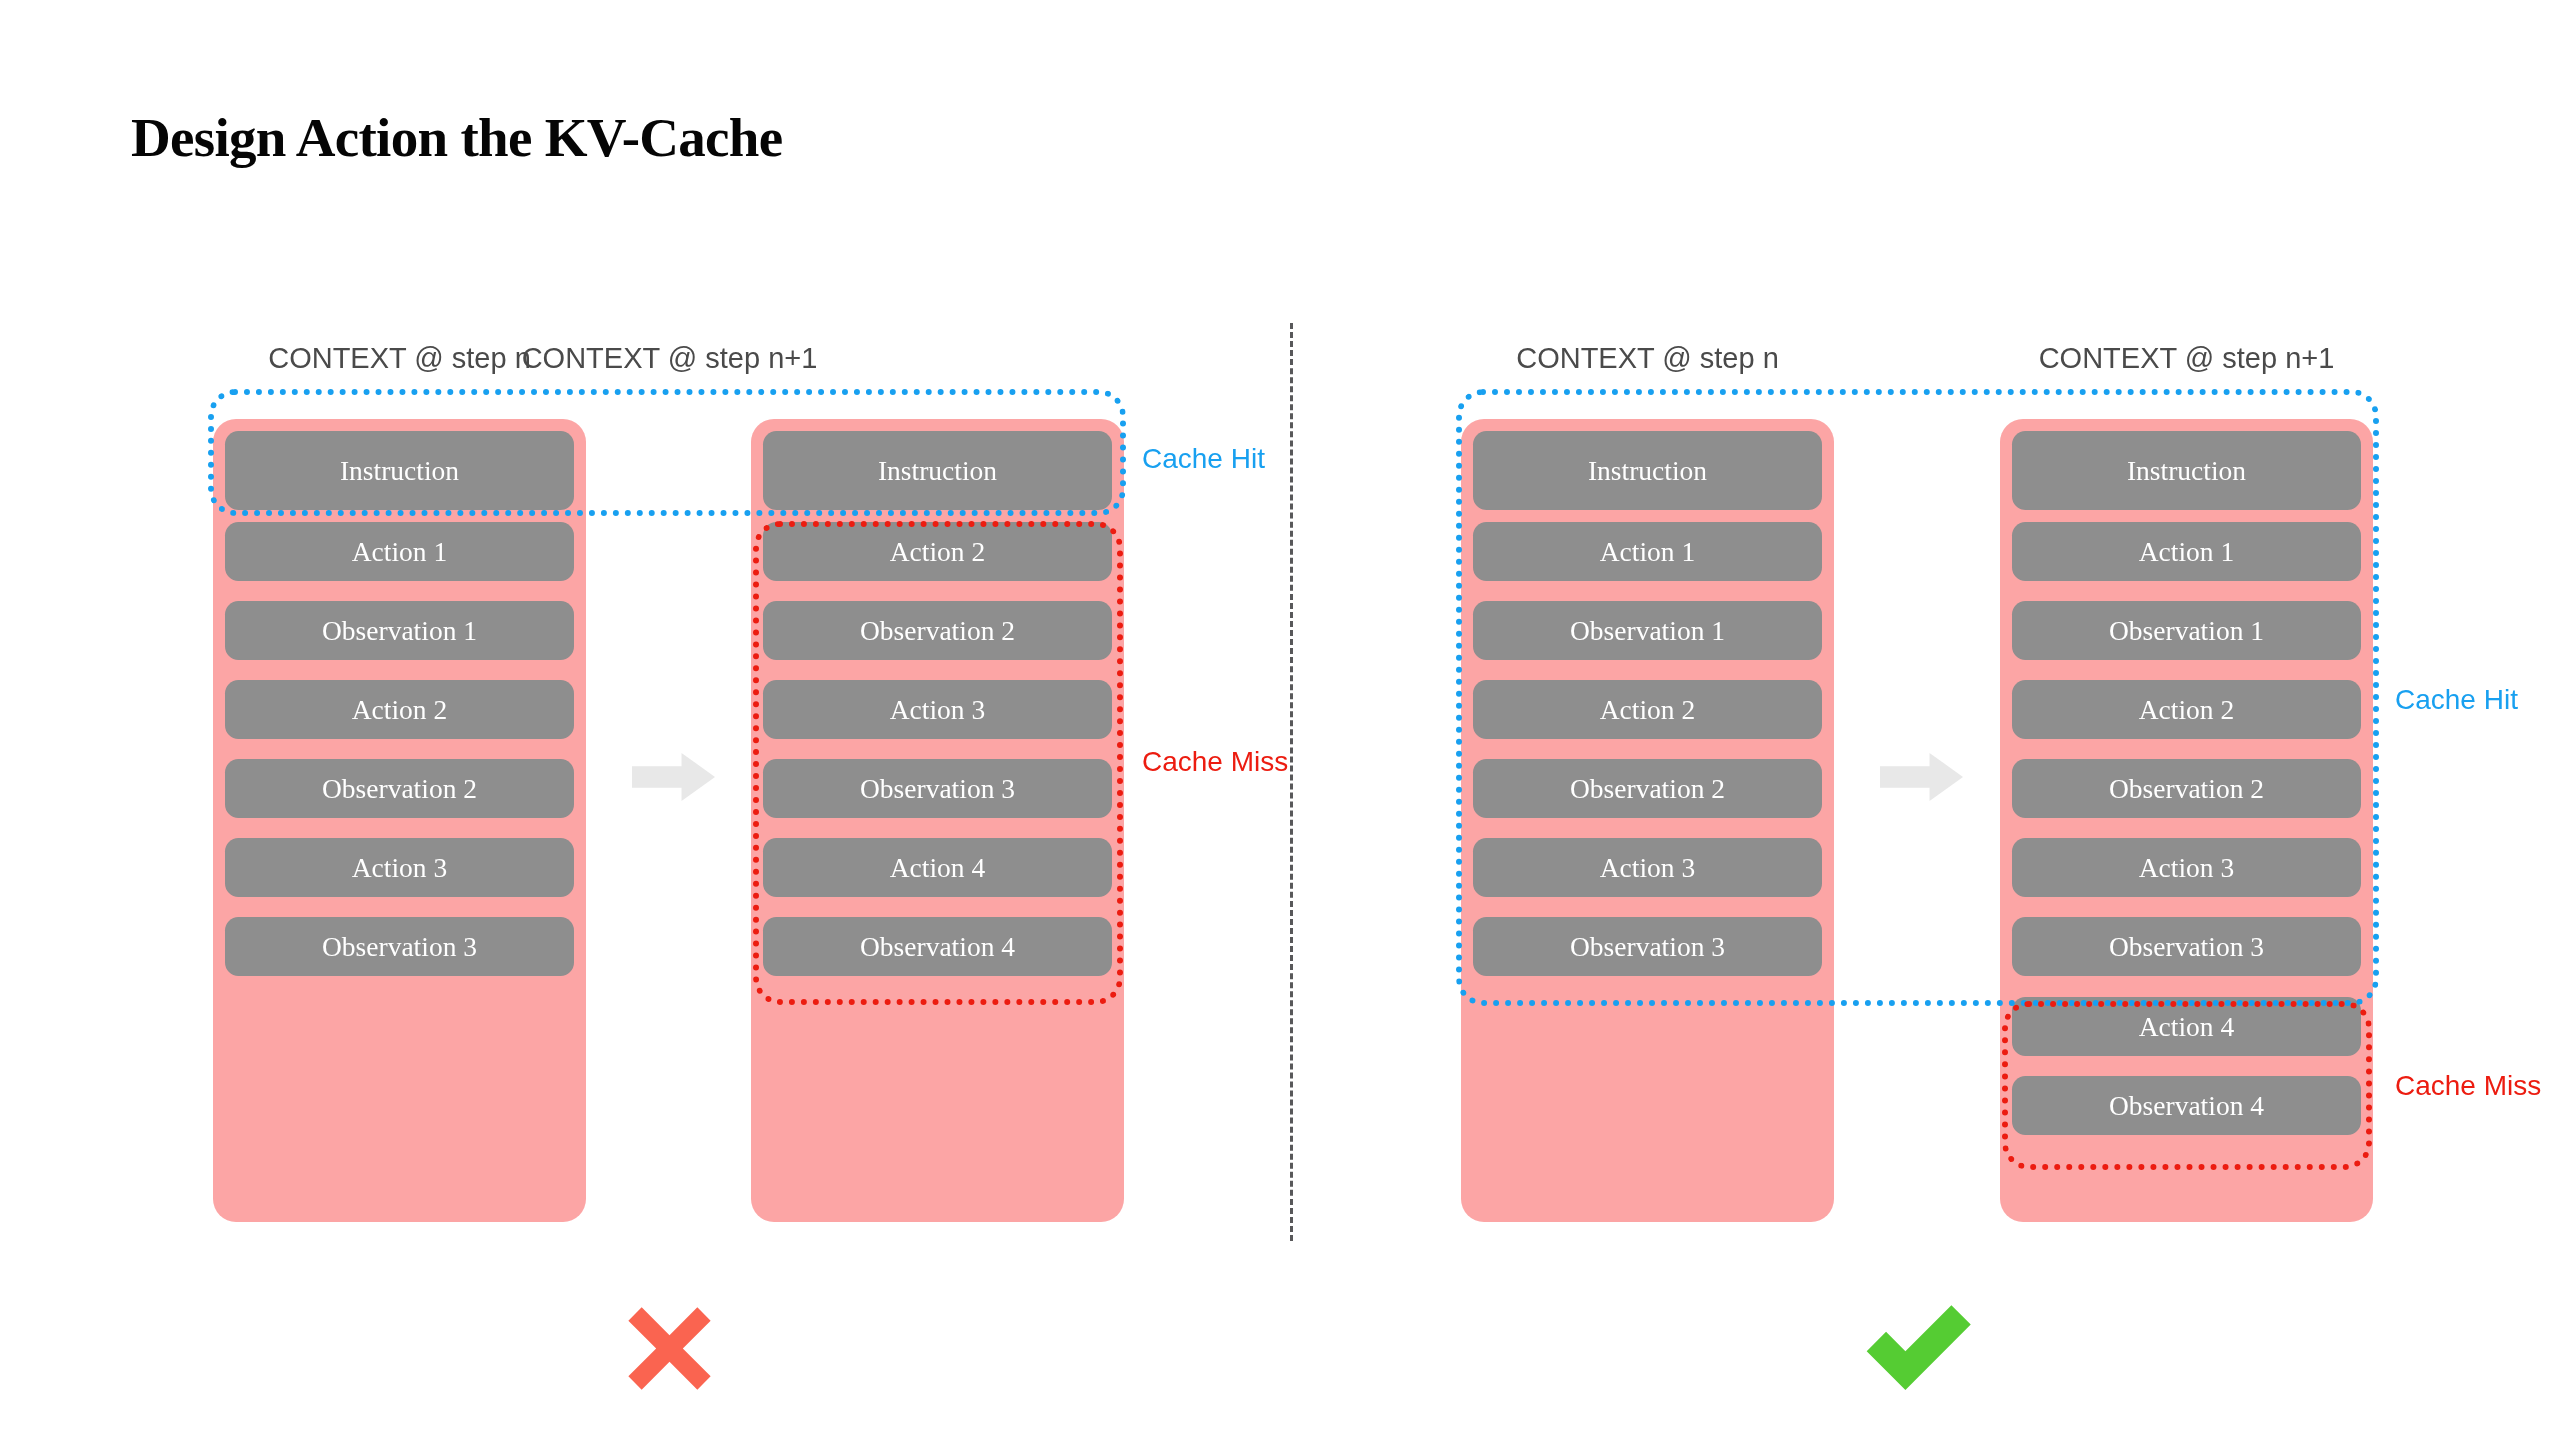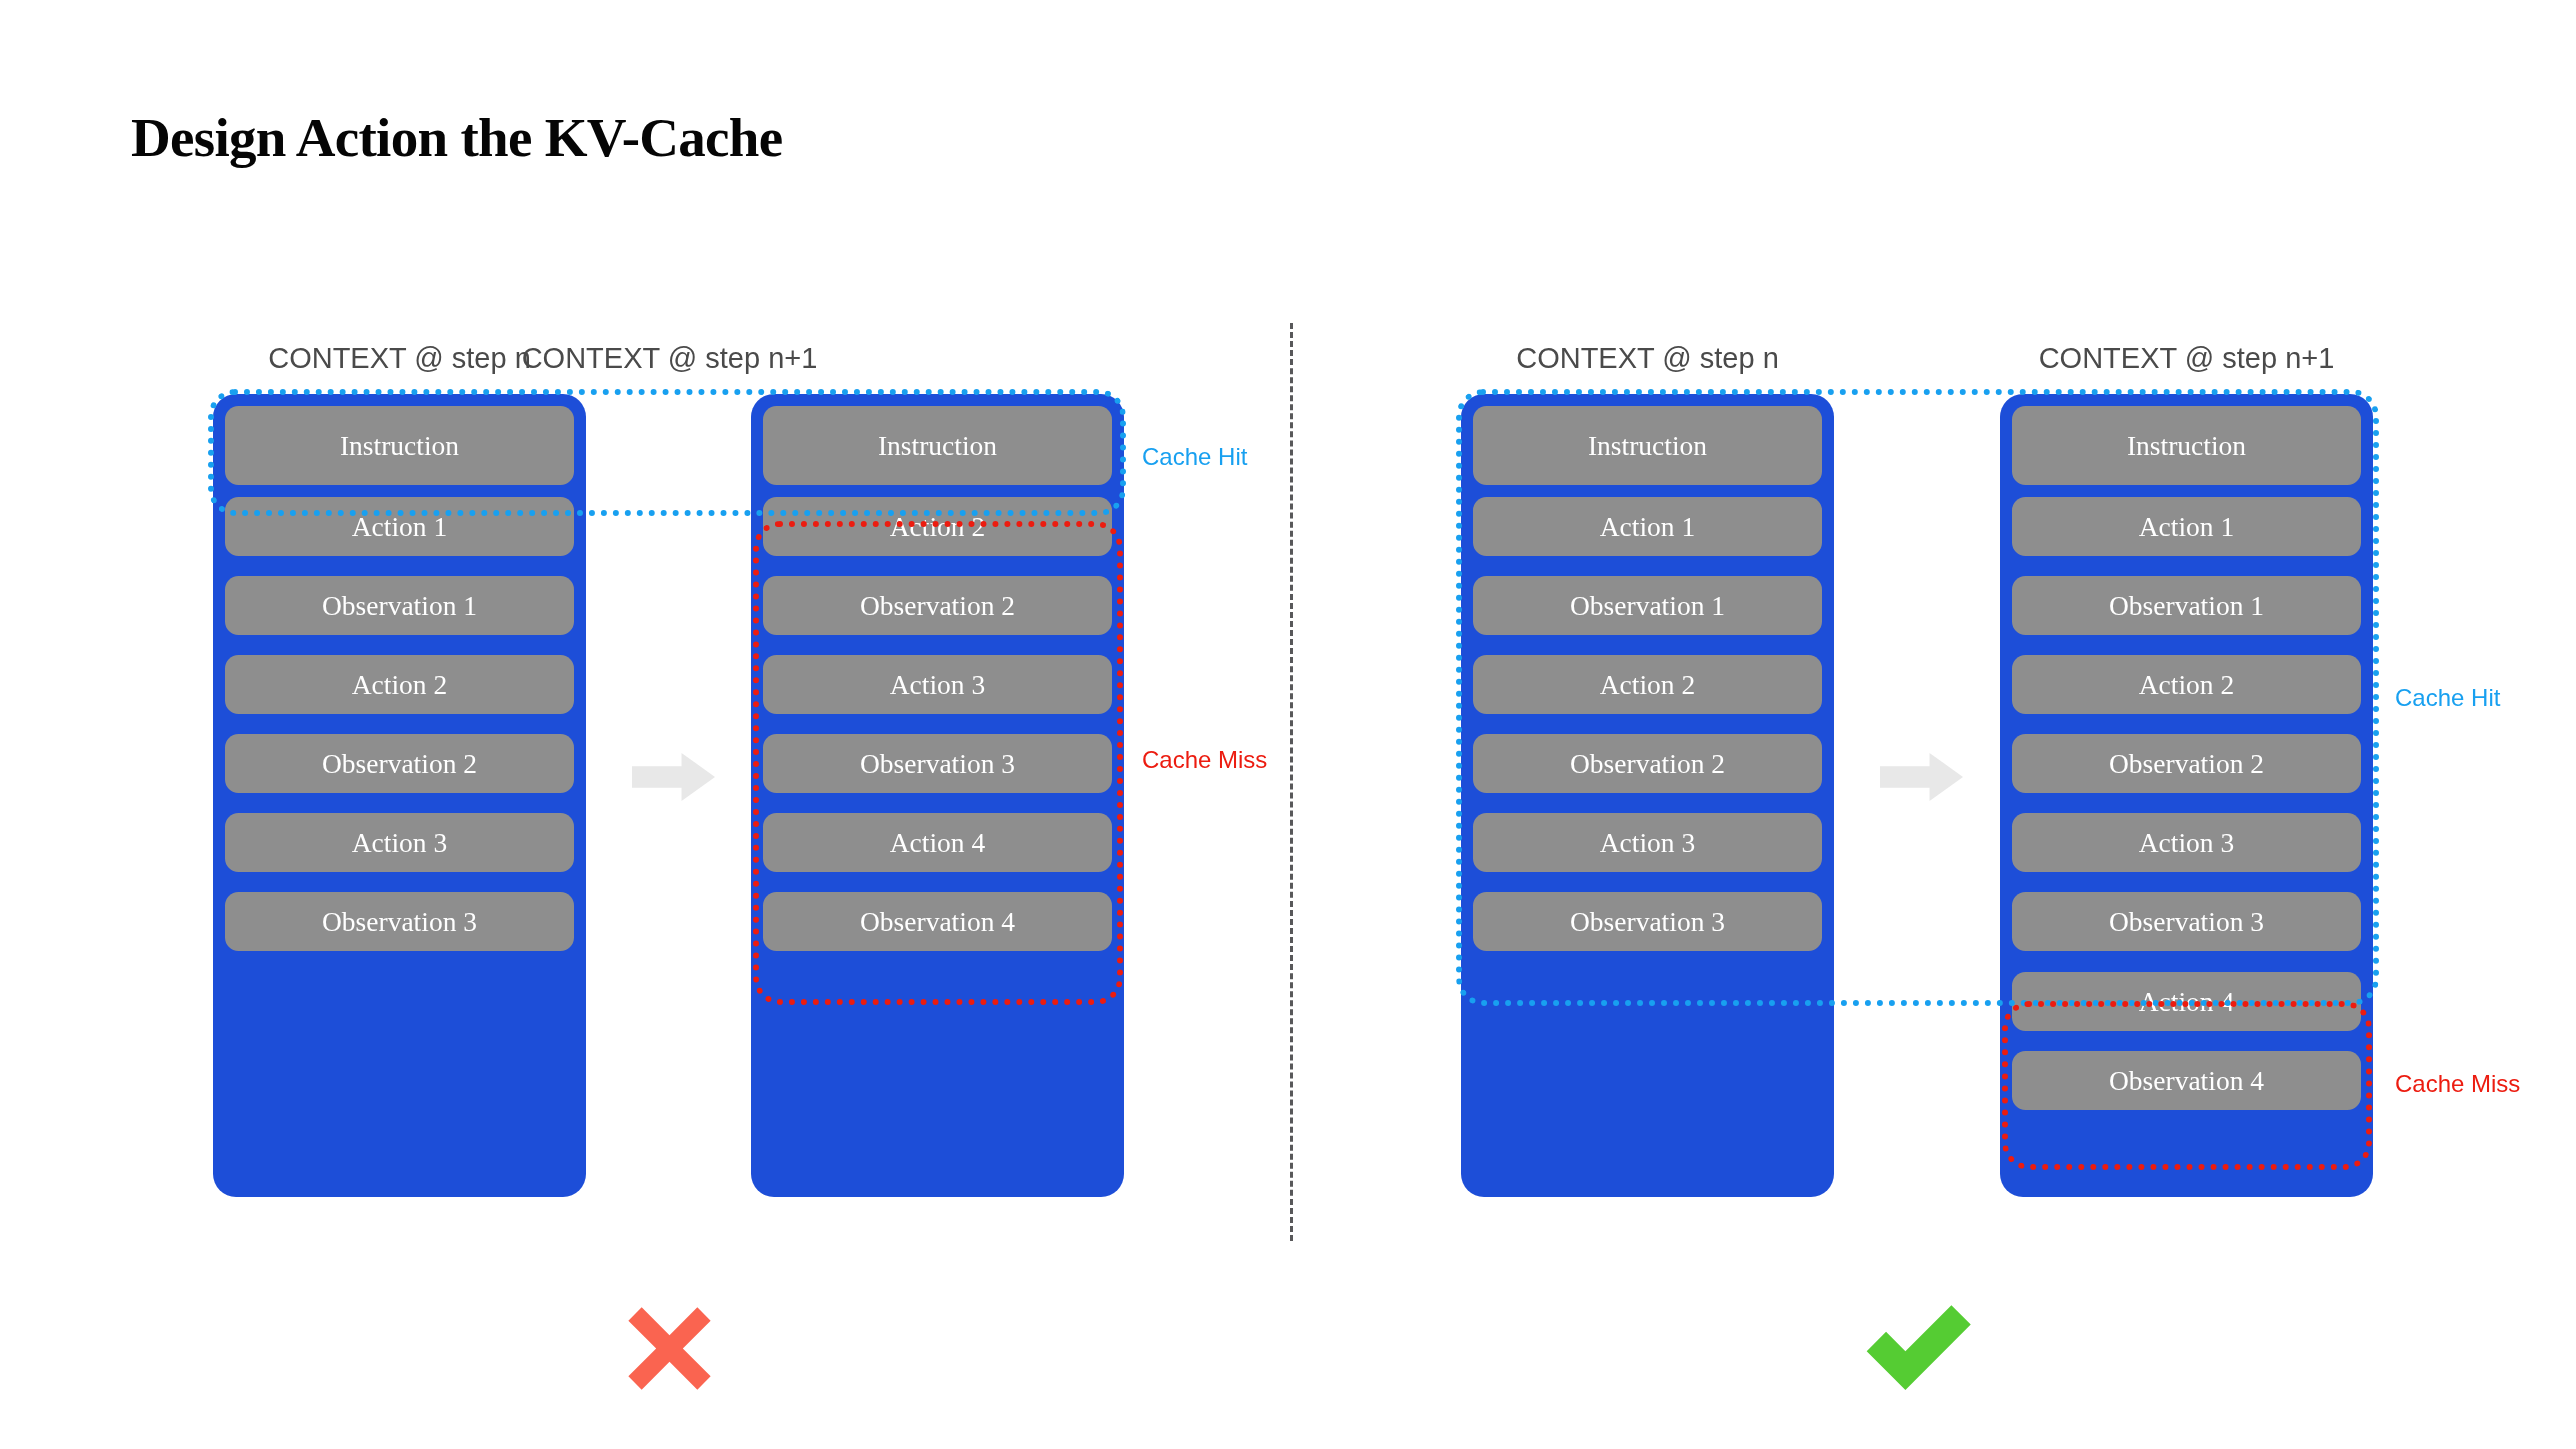--- a/index.html
+++ b/index.html
@@ -55,22 +55,23 @@
     font-size: 29px;
     color: #4a4a4a;
     white-space: nowrap;
     text-align: center;
   }
 
   
   .context-col {
     position: absolute;
     width: 373px;
-    background: #1d4ed8;
+    background: #fca5a5;
     border-radius: 23px;
+    margin-top: 25px;
   }
 
   
   .blk {
     position: absolute;
     left: 12px;
     width: 349px;
     height: 59px;
     background: #8e8e8e;
     border-radius: 13.4px;
@@ -96,21 +97,21 @@
     border: 6px dotted #18a0f0;
   }
   .frame.miss {
     border: 6px dotted #ec1c10;
   }
 
   
   .frame-label {
     position: absolute;
     font-family: "Liberation Sans", sans-serif;
-    font-size: 24px;
+    font-size: 28px;
     white-space: nowrap;
   }
   .frame-label.hit  { color: #18a0f0; }
   .frame-label.miss { color: #ec1c10; }
 
   
   .arrow {
     position: absolute;
     width: 83px;
     height: 54px;

